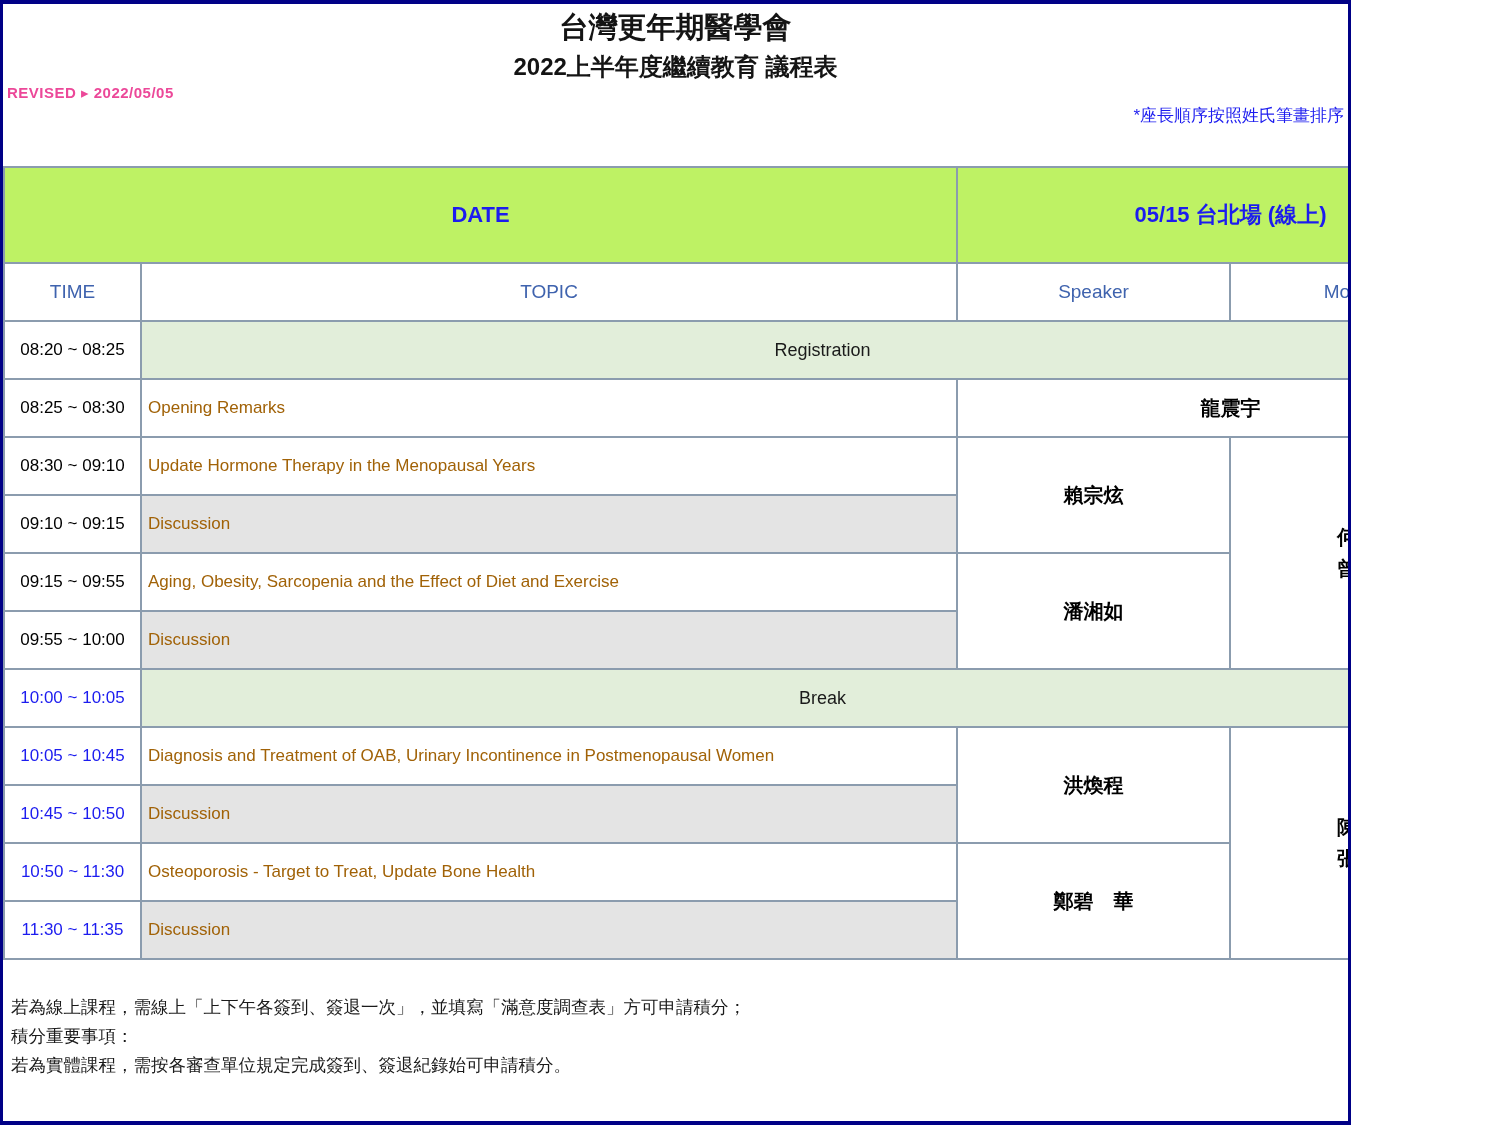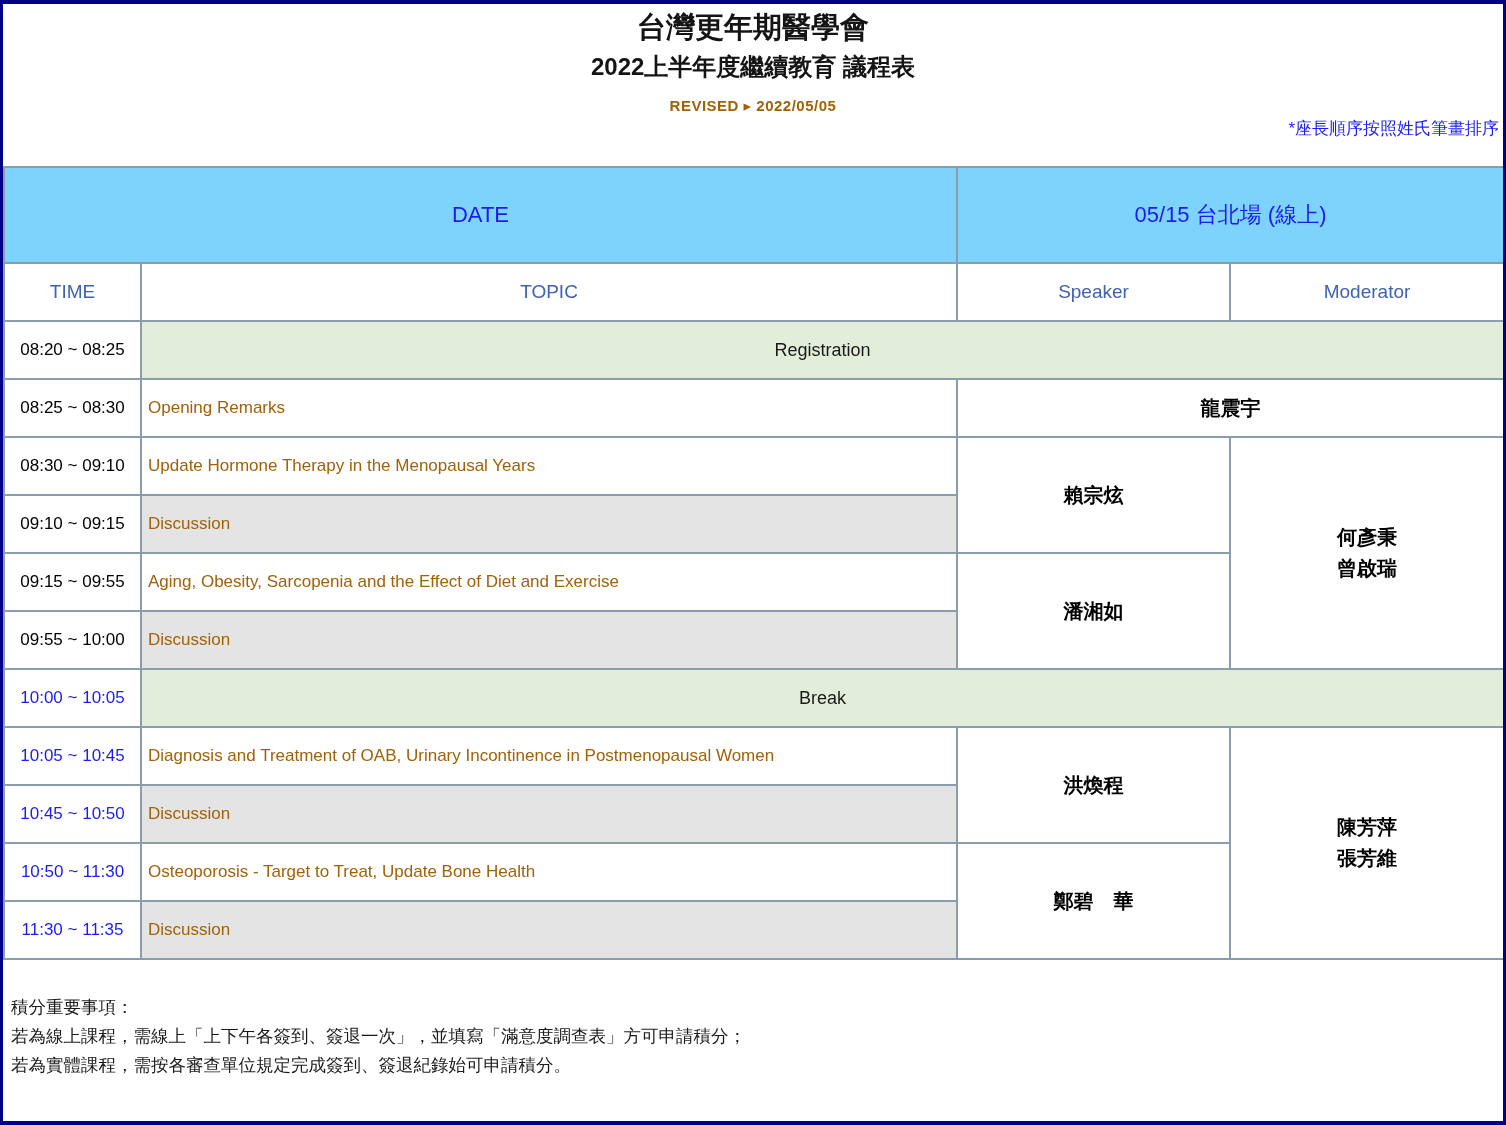--- a/index.html
+++ b/index.html
@@ -1,40 +1,40 @@
 <!DOCTYPE html>
 <html><head>
 <meta charset="utf-8">
 <style>
   * { box-sizing: border-box; }
   html, body { margin: 0; padding: 0; background: #ffffff;
     font-family: "Liberation Sans", "DejaVu Sans", sans-serif; }
 
   .page {
-    width: 1506px; height: 1125px;
+    width: 1351px; height: 1125px;
     border: 3px solid #000086;
     border-top-width: 4px; border-bottom-width: 4px;
     background: #ffffff;
     overflow: hidden;
     position: relative;
   }
 
   
   .top-area { height: 157px; padding: 0 4px; }
   .title {
     margin: 5px 0 0 0; text-align: center;
     font-size: 29px; font-weight: bold; color: #141414; line-height: 36px;
   }
   .subtitle {
     margin: 8px 0 0 0; text-align: center;
     font-size: 24px; font-weight: bold; color: #141414; line-height: 28px;
   }
   .revised {
-    margin-top: 16px; text-align: center;
-    font-size: 15px; font-weight: bold; color: #a16207; line-height: 18px;
+    margin-top: 3px; text-align: left;
+    font-size: 15px; font-weight: bold; color: #ec4899; line-height: 18px;
     letter-spacing: 0.5px;
   }
   .disclaimer {
     margin-top: 7px; text-align: left;
     font-size: 19px; color: #ee1889; line-height: 22px;
   }
   .sort-note {
     margin-top: 4px; text-align: right;
     font-size: 17px; color: #1c1cef; line-height: 20px;
   }
@@ -48,23 +48,23 @@
   table.agenda td, table.agenda th {
     border: 2px solid #8b9cae;
     padding: 2px 6px;
     overflow: hidden;
   }
   tr.row-h1 { height: 96px; }
   tr.row-h2 { height: 58px; }
   tr.row-data { height: 58px; }
 
   th.top-head {
-    background: #7dd3fc;
+    background: #bef264;
     color: #1c1cef;
-    font-size: 22px; font-weight: normal;
+    font-size: 22px; font-weight: bold;
     text-align: center;
   }
   td.col-head {
     color: #3f63ae;
     font-size: 19px; font-weight: normal;
     text-align: center;
     background: #ffffff;
   }
   td.time {
     text-align: center;
@@ -196,18 +196,18 @@
     </tr>
 
     <tr class="row-data">
       <td class="time blue">11:30 ~ 11:35</td>
       <td class="topic gray">Discussion</td>
     </tr>
   </tbody>
     </table>
 
   <div class="footer-notes">
+    <div>若為線上課程，需線上「上下午各簽到、簽退一次」，並填寫「滿意度調查表」方可申請積分；</div>
     <div>積分重要事項：</div>
-    <div>若為線上課程，需線上「上下午各簽到、簽退一次」，並填寫「滿意度調查表」方可申請積分；</div>
     <div>若為實體課程，需按各審查單位規定完成簽到、簽退紀錄始可申請積分。</div>
   </div>
 
 </div>
 
 </body></html>

